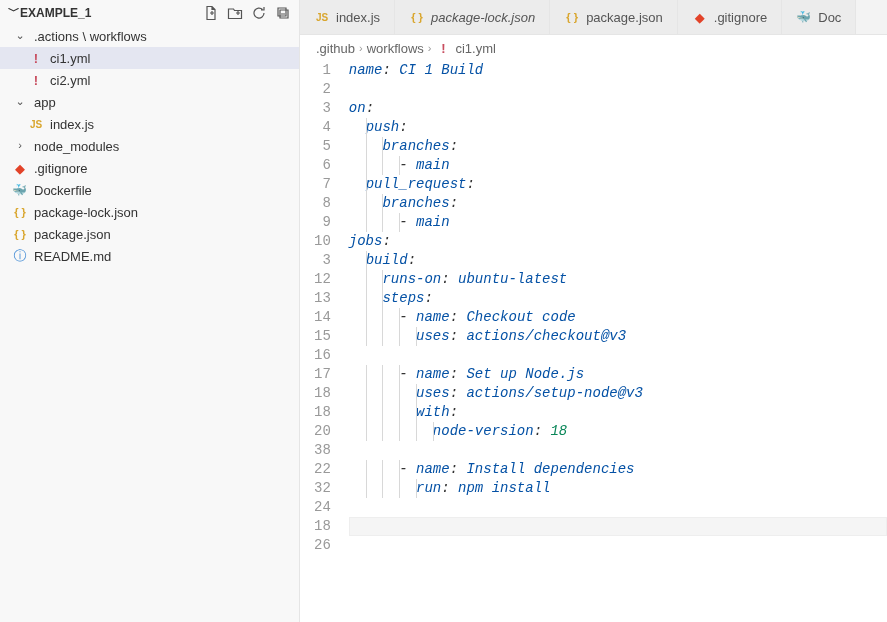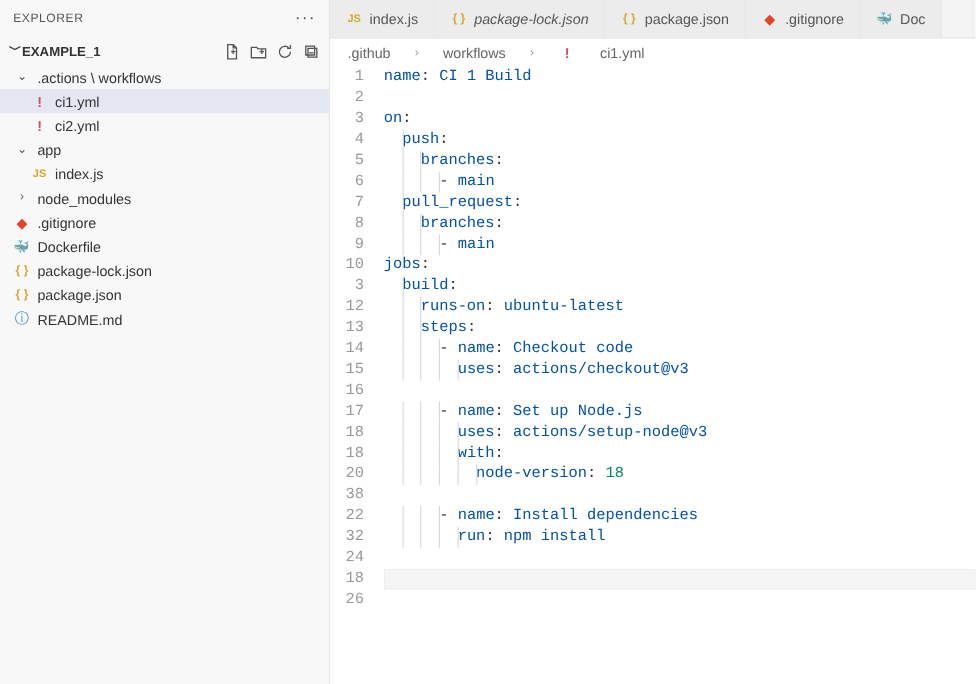--- a/index.html
+++ b/index.html
@@ -23,43 +23,39 @@
 .ficon.json { color: #d9a62e; font-weight: 700; }
 .ficon.git { color: #e24329; }
 .ficon.docker { color: #2496ed; }
 .ficon.readme { color: #488fd6; }
 .ficon.chev { color: #555; font-size: 11px; }
 .editor { flex: 1; display: flex; flex-direction: column; overflow: hidden; }
 .tabs { display: flex; border-bottom: 1px solid #e5e5e5; height: 35px; background: #f3f3f3; overflow: hidden; }
 .tab { display: flex; align-items: center; gap: 6px; padding: 0 14px; border-right: 1px solid #e5e5e5; font-size: 13px; background: #ececec; white-space: nowrap; cursor: pointer; color: #555; }
 .tab .lbl { }
 .tab.italic .lbl { font-style: italic; }
-.breadcrumb { display: flex; align-items: center; gap: 22px; padding: 4px 16px; font-size: 13px; color: #666; height: 26px; }
+.breadcrumb { display: flex; align-items: center; gap: 4px; padding: 4px 16px; font-size: 13px; color: #666; height: 26px; }
 .breadcrumb .sep { color: #999; font-size: 11px; }
 .code-area { flex: 1; display: flex; font-family: Consolas, "Courier New", monospace; font-size: 14px; line-height: 19px; overflow: auto; }
 .gutter { text-align: right; color: #999; padding: 0 18px 0 14px; user-select: none; }
 .gutter div { height: 19px; }
 .code { flex: 1; white-space: pre; color: #333; position: relative; }
-.code-line { height: 19px; position: relative; }
+.code-line { height: 19px; position: relative; font-style: italic; }
 .tok-key { color: #0451a5; }
 .tok-str { color: #0451a5; }
 .tok-num { color: #098658; }
 .tok-plain { color: #333; }
 .guide { position: absolute; top: 0; bottom: 0; border-left: 1px solid #d8d8d8; }
 .cursor-line { background: #f5f5f5; box-shadow: inset 0 0 0 1px #eee; }
 svg { width: 16px; height: 16px; }
 </style>
 </head>
 <body>
 
 <div class="sidebar">
-  <div class="sidebar-header">
-    <span class="sidebar-title">EXPLORER</span>
-    <span class="dots">···</span>
-  </div>
   <div class="project-header">
     <span class="project-header-left">
       <span class="chev">﹀</span>
       <span>EXAMPLE_1</span>
     </span>
     <span class="proj-actions">
       <span>
           <svg viewBox="0 0 16 16">
             <path fill="none" stroke="currentColor" stroke-width="1.2" d="M4 1.5h5l3 3v10H4z M9 1.5v3h3 M7 8h4 M9 6v4"></path>
           </svg>

